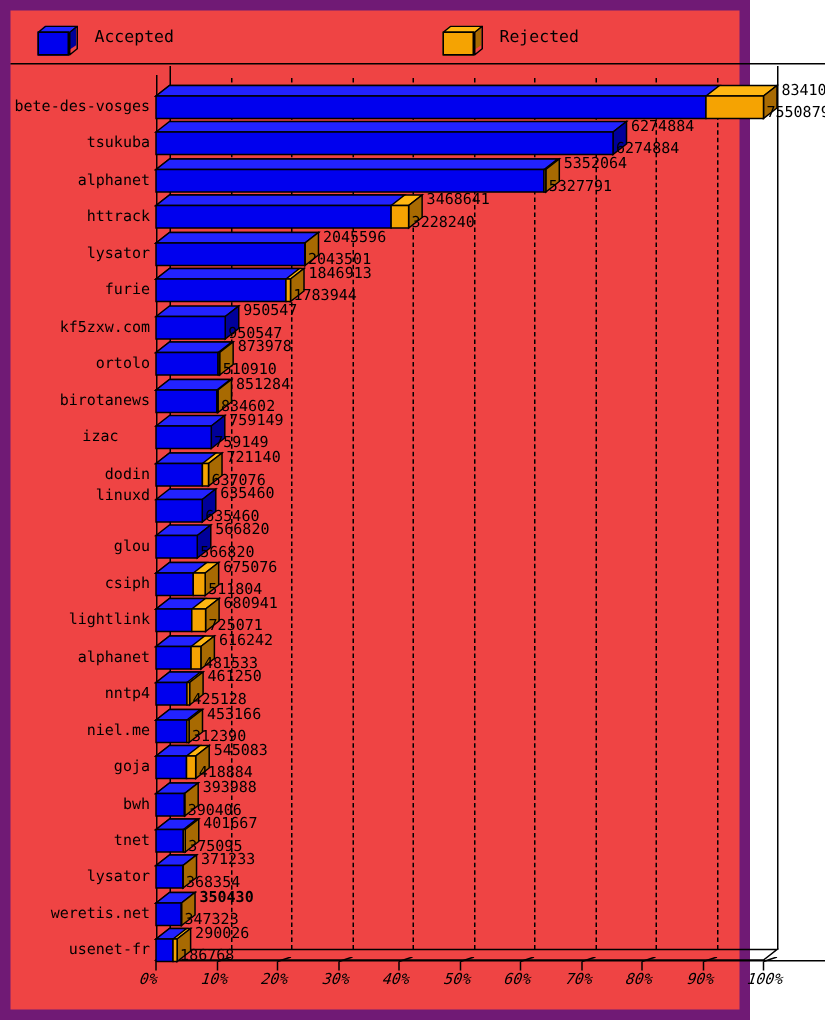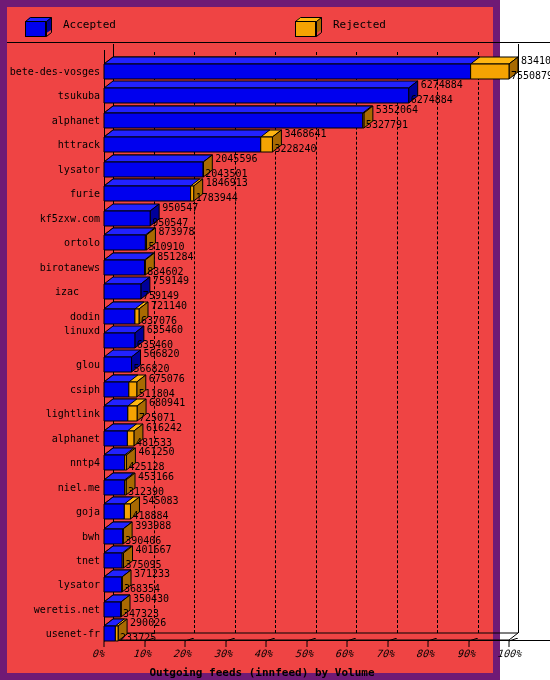--- a/index.html
+++ b/index.html
@@ -422,31 +422,30 @@
       <div class="ylabel" style="top: 560.9px; right: 455px;">weretis.net</div>
       <div class="bar-group" style="left: 0px; top: 0px; width: 548px; height: 1px;">
         <svg width="548" height="40" style="position: absolute; left: 0px; top: 549.9px;">
           <path d="M97 8 L106 1 L123.01506854143453 1 L114.01506854143453 8 Z" fill="#ffb612" stroke="#000" stroke-width="1" stroke-linejoin="miter"></path>
           <path d="M97 8 L106 1 L122.8642086893721 1 L113.8642086893721 8 Z" fill="#2222ff" stroke="#000" stroke-width="1" stroke-linejoin="miter"></path>
           <path d="M114.01506854143453 8 L123.01506854143453 1 L123.01506854143453 16 L114.01506854143453 23 Z" fill="#a86a02" stroke="#000" stroke-width="1" stroke-linejoin="miter"></path>
           <path d="M97 8 L113.8642086893721 8 L113.8642086893721 23 L97 23 Z" fill="#0000ee" stroke="#000" stroke-width="1" stroke-linejoin="miter"></path>
           <path d="M113.8642086893721 8 L114.01506854143453 8 L114.01506854143453 23 L113.8642086893721 23 Z" fill="#f5a302" stroke="#000" stroke-width="1" stroke-linejoin="miter"></path>
         </svg>
       </div>
-      <div class="vlabel" style="left: 126.015px; top: 549.9px;">350430</div>
+      <div class="vlabel" style="left: 126.015px; top: 549.9px; font-weight: bold;">350430</div>
       <div class="vlabel" style="left: 116.015px; top: 564.9px;">347323</div>
       <div class="ylabel" style="top: 585.35px; right: 455px;">usenet-fr</div>
       <div class="bar-group" style="left: 0px; top: 0px; width: 548px; height: 1px;">
         <svg width="548" height="40" style="position: absolute; left: 0px; top: 574.35px;">
           <path d="M97 8 L106 1 L120.0821626824133 1 L111.0821626824133 8 Z" fill="#ffb612" stroke="#000" stroke-width="1" stroke-linejoin="miter"></path>
           <path d="M97 8 L106 1 L117.34847728461258 1 L108.34847728461258 8 Z" fill="#2222ff" stroke="#000" stroke-width="1" stroke-linejoin="miter"></path>
           <path d="M111.0821626824133 8 L120.0821626824133 1 L120.0821626824133 16 L111.0821626824133 23 Z" fill="#a86a02" stroke="#000" stroke-width="1" stroke-linejoin="miter"></path>
           <path d="M97 8 L108.34847728461258 8 L108.34847728461258 23 L97 23 Z" fill="#0000ee" stroke="#000" stroke-width="1" stroke-linejoin="miter"></path>
           <path d="M108.34847728461258 8 L111.0821626824133 8 L111.0821626824133 23 L108.34847728461258 23 Z" fill="#f5a302" stroke="#000" stroke-width="1" stroke-linejoin="miter"></path>
         </svg>
       </div>
       <div class="vlabel" style="left: 123.082px; top: 574.35px;">290026</div>
-      <div class="vlabel" style="left: 113.082px; top: 589.35px;">233725</div>
+      <div class="vlabel" style="left: 113.082px; top: 589.35px;">186768</div>
     </div>
 
-  <div id="xtitle" style="left: 85px; width: 340px; top: 659px;">Outgoing feeds (innfeed) by Volume</div>
 
 </div>
 
 </body></html>

